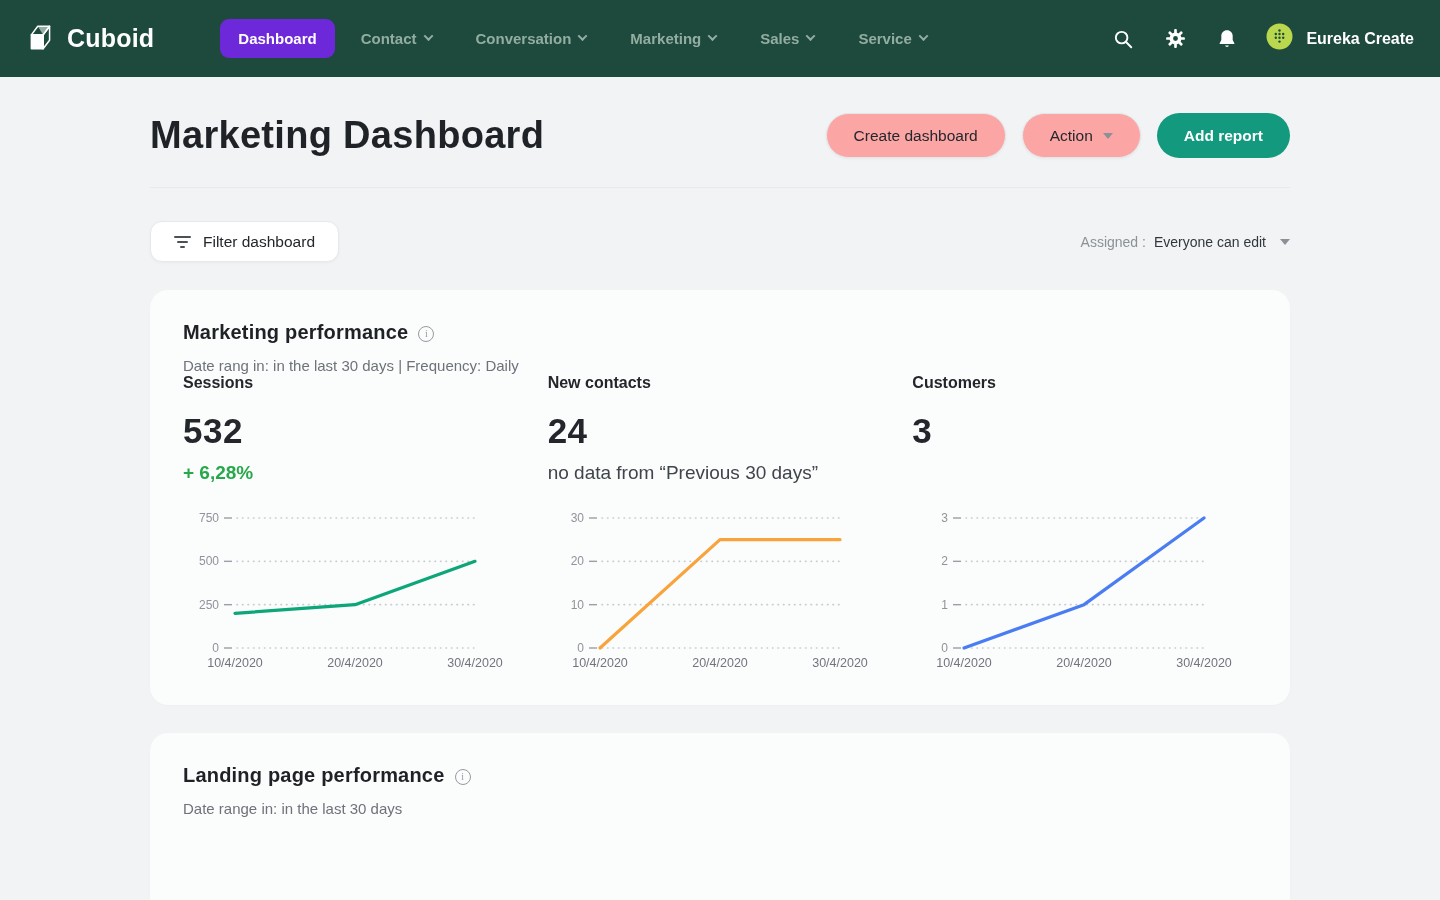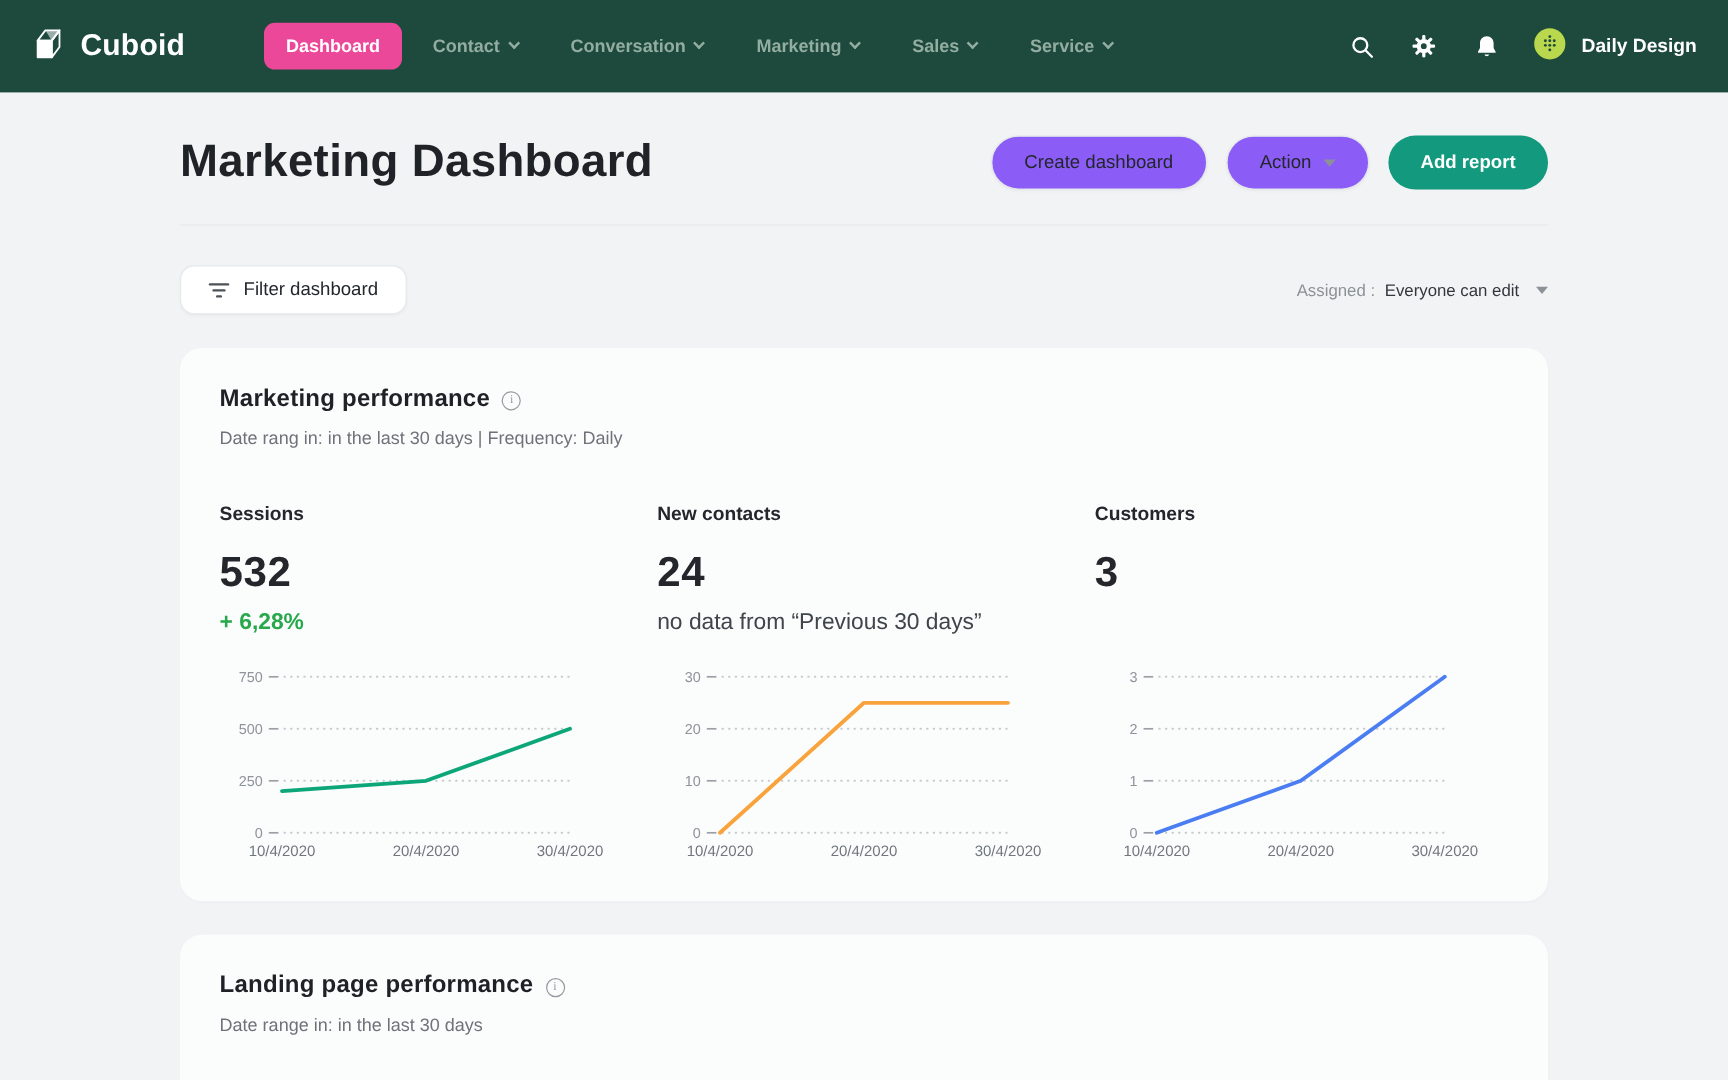--- a/index.html
+++ b/index.html
@@ -15,41 +15,41 @@
     display:flex; align-items:center; padding:0 26px;
   }
   .brand { display:flex; align-items:center; gap:11px; margin-right:66px; }
   .brand-name { color:#fff; font-size:25px; font-weight:bold; letter-spacing:.2px; }
   .nav-items { display:flex; align-items:center; gap:8px; }
   .nav-item {
     display:flex; align-items:center; gap:8px;
     padding:11px 18px; border-radius:9px;
     color:#93ada2; font-size:15px; font-weight:bold; cursor:pointer;
   }
-  .nav-item.active { background:#ec4899; color:#fff; }
+  .nav-item.active { background:#6d28d9; color:#fff; }
   .chev {
     width:7px; height:7px; border-right:2px solid currentColor; border-bottom:2px solid currentColor;
     transform:rotate(45deg) translate(-1px,-1px); display:inline-block; margin-top:-3px;
   }
   .nav-right { margin-left:auto; display:flex; align-items:center; gap:26px; }
   .icon-btn { width:26px; height:26px; display:flex; align-items:center; justify-content:center; cursor:pointer; }
   .user { display:flex; align-items:center; gap:13px; cursor:pointer; }
   .user-name { color:#fff; font-size:16px; font-weight:bold; }
 
   
   .main { padding:0 150px; }
   .header-row { margin-top:36px; display:flex; align-items:center; justify-content:space-between; }
   .page-title { font-size:38px; font-weight:bold; color:#1f2327; letter-spacing:.3px; }
   .header-actions { display:flex; align-items:center; gap:16px; }
   .btn {
     height:45px; border-radius:26px; padding:0 27px;
     display:inline-flex; align-items:center; gap:10px;
     font-family:inherit; font-size:15.5px; cursor:pointer;
   }
-  .btn-outline { background:#8b5cf6; border:1px solid #e4e7ea; color:#23272c; box-shadow:0 1px 3px rgba(30,40,50,.05); }
+  .btn-outline { background:#fca5a5; border:1px solid #e4e7ea; color:#23272c; box-shadow:0 1px 3px rgba(30,40,50,.05); }
   .btn-primary { background:#12997e; border:none; color:#fff; font-weight:bold; }
   .tri-down { width:0; height:0; border-left:5px solid transparent; border-right:5px solid transparent; border-top:6px solid #8b9197; }
   .divider { margin-top:29px; border:none; border-top:1px solid #e7e9eb; }
 
   .filter-row { margin-top:33px; display:flex; align-items:center; justify-content:space-between; }
   .filter-btn {
     height:41px; border-radius:12px; padding:0 23px;
     background:#fff; border:1px solid #e6e8ea; box-shadow:0 1px 3px rgba(30,40,50,.04);
     display:inline-flex; align-items:center; gap:12px; font-size:15.5px; color:#23272c; cursor:pointer;
   }
@@ -67,21 +67,21 @@
   }
   .card-title-row { display:flex; align-items:center; gap:10px; }
   .card-title { font-size:20px; font-weight:bold; color:#1e2226; letter-spacing:.2px; }
   .info-icon {
     width:16px; height:16px; border:1.4px solid #969ba1; border-radius:50%;
     color:#969ba1; font-size:10px; display:flex; align-items:center; justify-content:center;
     font-family:"Liberation Serif", serif; cursor:pointer; margin-top:2px;
   }
   .card-subtitle { margin-top:13px; font-size:15px; color:#6e737a; }
 
-  .metrics { margin-top:46px; display:grid; grid-template-columns:repeat(3,1fr); column-gap:20px; }
+  .metrics { display:grid; grid-template-columns:repeat(3,1fr); column-gap:20px; }
   .metric-label { font-size:16px; font-weight:bold; color:#23272c; }
   .metric-value { margin-top:19px; font-size:35px; font-weight:bold; color:#23272c; letter-spacing:.5px; }
   .metric-sub { margin-top:11px; min-height:22px; font-size:19px; }
   .metric-delta { color:#27a84b; font-weight:bold; }
   .metric-note { color:#3f454b; }
   .chart { margin-top:18px; }
   .chart svg { overflow:visible; display:block; }
   .ytick { font-size:12px; fill:#8e949b; }
   .xtick { font-size:12.5px; fill:#70767e; }
 
@@ -169,21 +169,21 @@
             <circle cx="9.8" cy="11" r="1.2"></circle>
               <circle cx="13.5" cy="11" r="1.2"></circle>
               <circle cx="17.2" cy="11" r="1.2"></circle>
             <circle cx="9.8" cy="14.8" r="1.2"></circle>
               <circle cx="13.5" cy="14.8" r="1.2"></circle>
               <circle cx="17.2" cy="14.8" r="1.2"></circle>
             <circle cx="13.5" cy="18.6" r="1.2"></circle>
           </g>
         </svg>
       </span>
-      <span class="user-name">Daily Design</span>
+      <span class="user-name">Eureka Create</span>
     </div>
   </div>
 </div>
 
 <div class="main">
   <div class="header-row">
     <h1 class="page-title">Marketing Dashboard</h1>
     <div class="header-actions">
       <button class="btn btn-outline">
         <span>Create dashboard</span>

